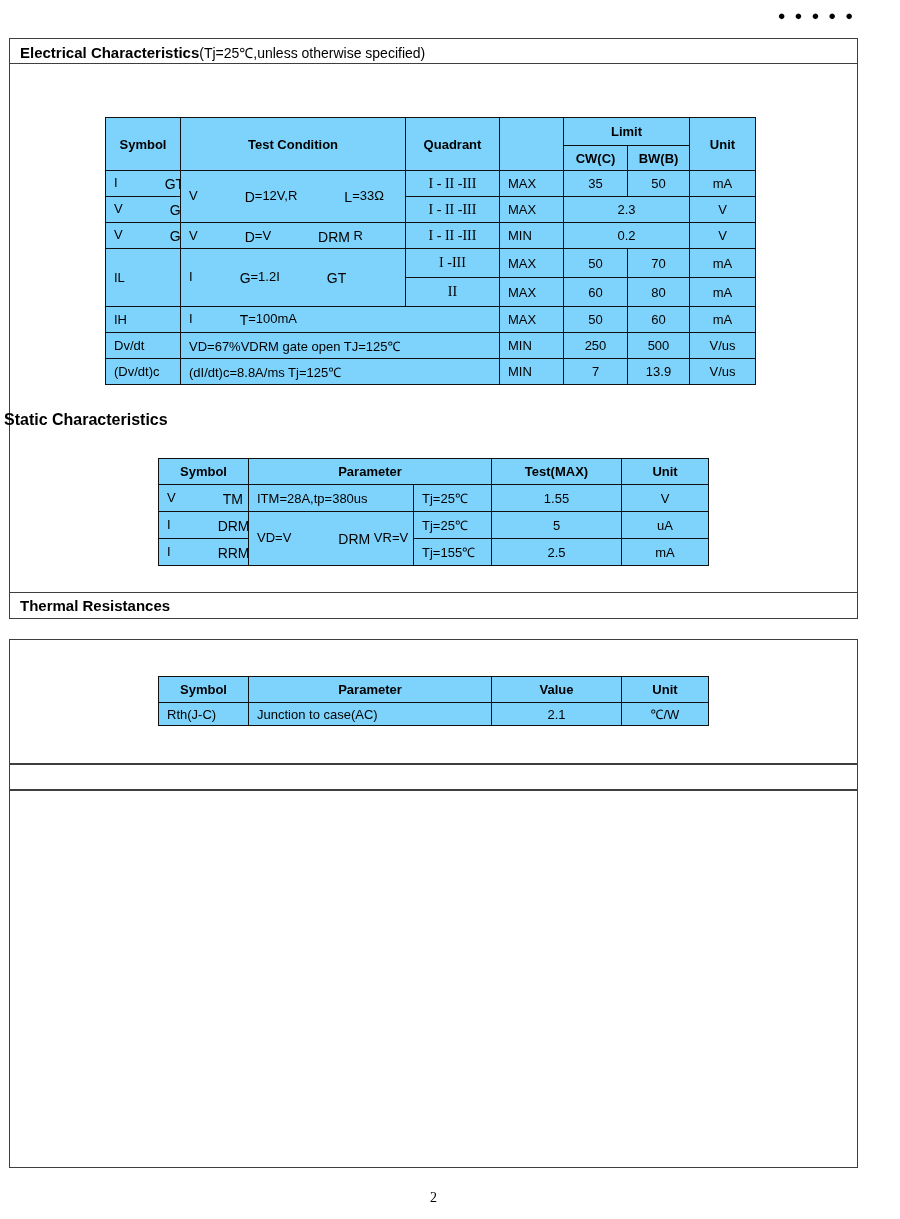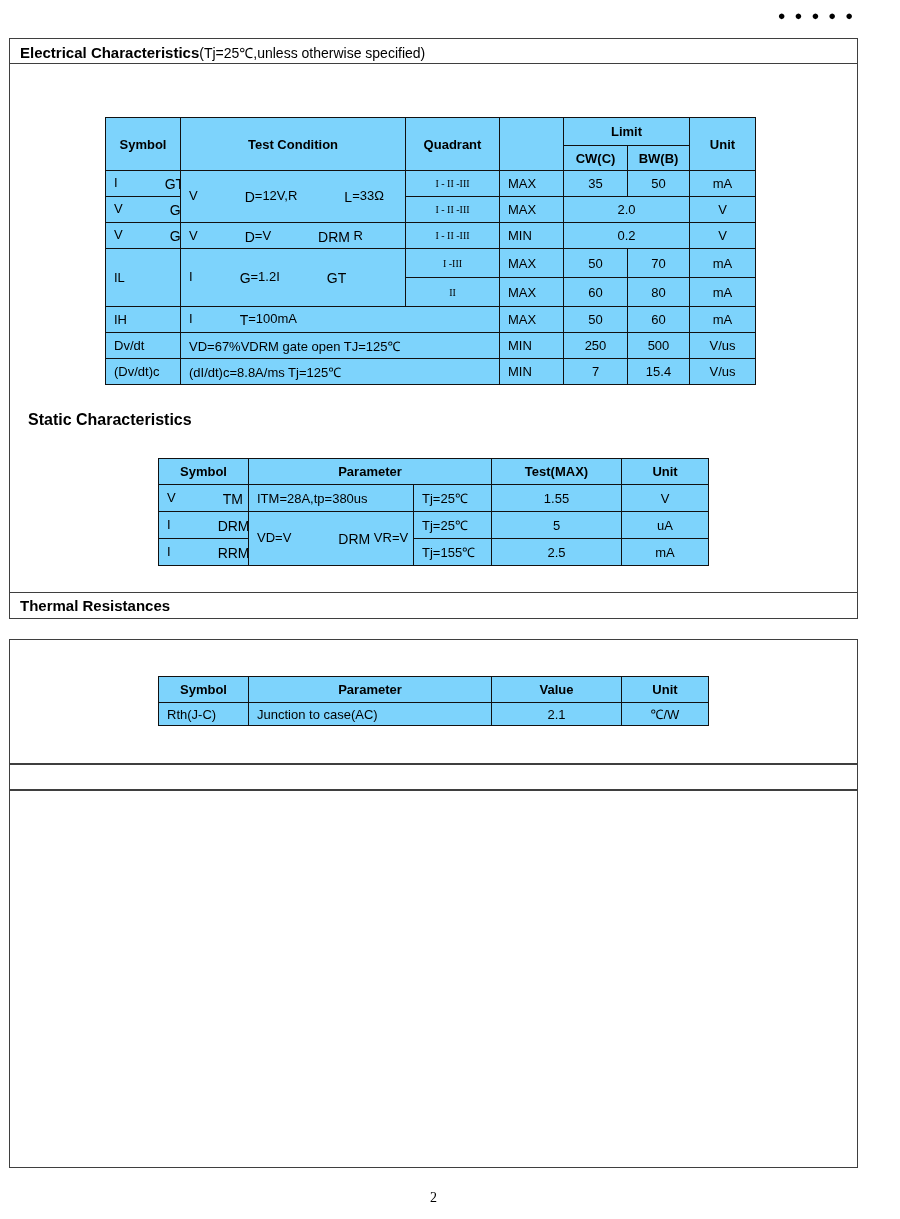--- a/index.html
+++ b/index.html
@@ -20,37 +20,37 @@
   .box-strip      { top:764px; height:26px; }
   .box-bottom     { top:790px; height:378px; }
 
   .band-electrical .inner, .band-thermal .inner {
     padding-left:10px; display:flex; align-items:center; height:100%;
   }
   .band-title { font-weight:bold; font-size:15px; }
   .band-subtitle { font-size:14px; margin-left:0; }
 
   .subheading {
-    position:absolute; left:28px; top:411px;
+    position:absolute; left:4px; top:411px;
     font-weight:bold; font-size:16px;
   }
 
   
   table.tbl {
     position:absolute; border-collapse:collapse; table-layout:fixed;
     font-size:13px; background:#7dd3fc;
   }
   table.tbl td {
     border:1px solid #111; padding:0 4px; vertical-align:middle;
     text-align:center; overflow:hidden; white-space:nowrap;
   }
   table.tbl td.al { text-align:left; padding-left:8px; }
   table.tbl tr.hdr td { font-weight:bold; text-align:center; }
   table.tbl sub { font-size:14px; vertical-align:-2px;padding-left:47px; }
-  td.quad { font-family:"Liberation Serif", serif; font-size:10px; }
+  td.quad { font-family:"Liberation Serif", serif; font-size:14px; }
 
   .tbl-electrical { left:105px; top:117px; width:650px; }
   .tbl-electrical tr { height:26px; }
   .tbl-electrical tr.hrow1 { height:28px; }
   .tbl-electrical tr.hrow2 { height:25px; }
   .tbl-electrical tr.tall  { height:29px; }
 
   .tbl-static { left:158px; top:458px; width:550px; }
   .tbl-static tr { height:27px; }
   .tbl-static tr.hdr { height:26px; }
@@ -109,21 +109,21 @@
       <td class="quad">I - II -III</td>
       <td class="al">MAX</td>
       <td>35</td>
       <td>50</td>
       <td>mA</td>
     </tr>
     <tr>
       <td class="al"><span>V</span><sub>GT</sub></td>
       <td class="quad">I - II -III</td>
       <td class="al">MAX</td>
-      <td colspan="2">2.0</td>
+      <td colspan="2">2.3</td>
       <td>V</td>
     </tr>
     <tr>
       <td class="al"><span>V</span><sub>GD</sub></td>
       <td class="al"><span>V</span><sub>D</sub><span>=V</span><sub>DRM</sub><span> R</span><sub>L</sub><span>=3.3KΩ Tj=125℃</span></td>
       <td class="quad">I - II -III</td>
       <td class="al">MIN</td>
       <td colspan="2">0.2</td>
       <td>V</td>
     </tr>
@@ -157,21 +157,21 @@
       <td class="al">MIN</td>
       <td>250</td>
       <td>500</td>
       <td>V/us</td>
     </tr>
     <tr>
       <td class="al">(Dv/dt)c</td>
       <td class="al" colspan="2">(dI/dt)c=8.8A/ms Tj=125℃</td>
       <td class="al">MIN</td>
       <td>7</td>
-      <td>15.4</td>
+      <td>13.9</td>
       <td>V/us</td>
     </tr>
   </tbody>
     </table>
 
   <div class="subheading">Static Characteristics</div>
 
   <table class="tbl tbl-static">
     <colgroup>
       <col style="width:90px">

